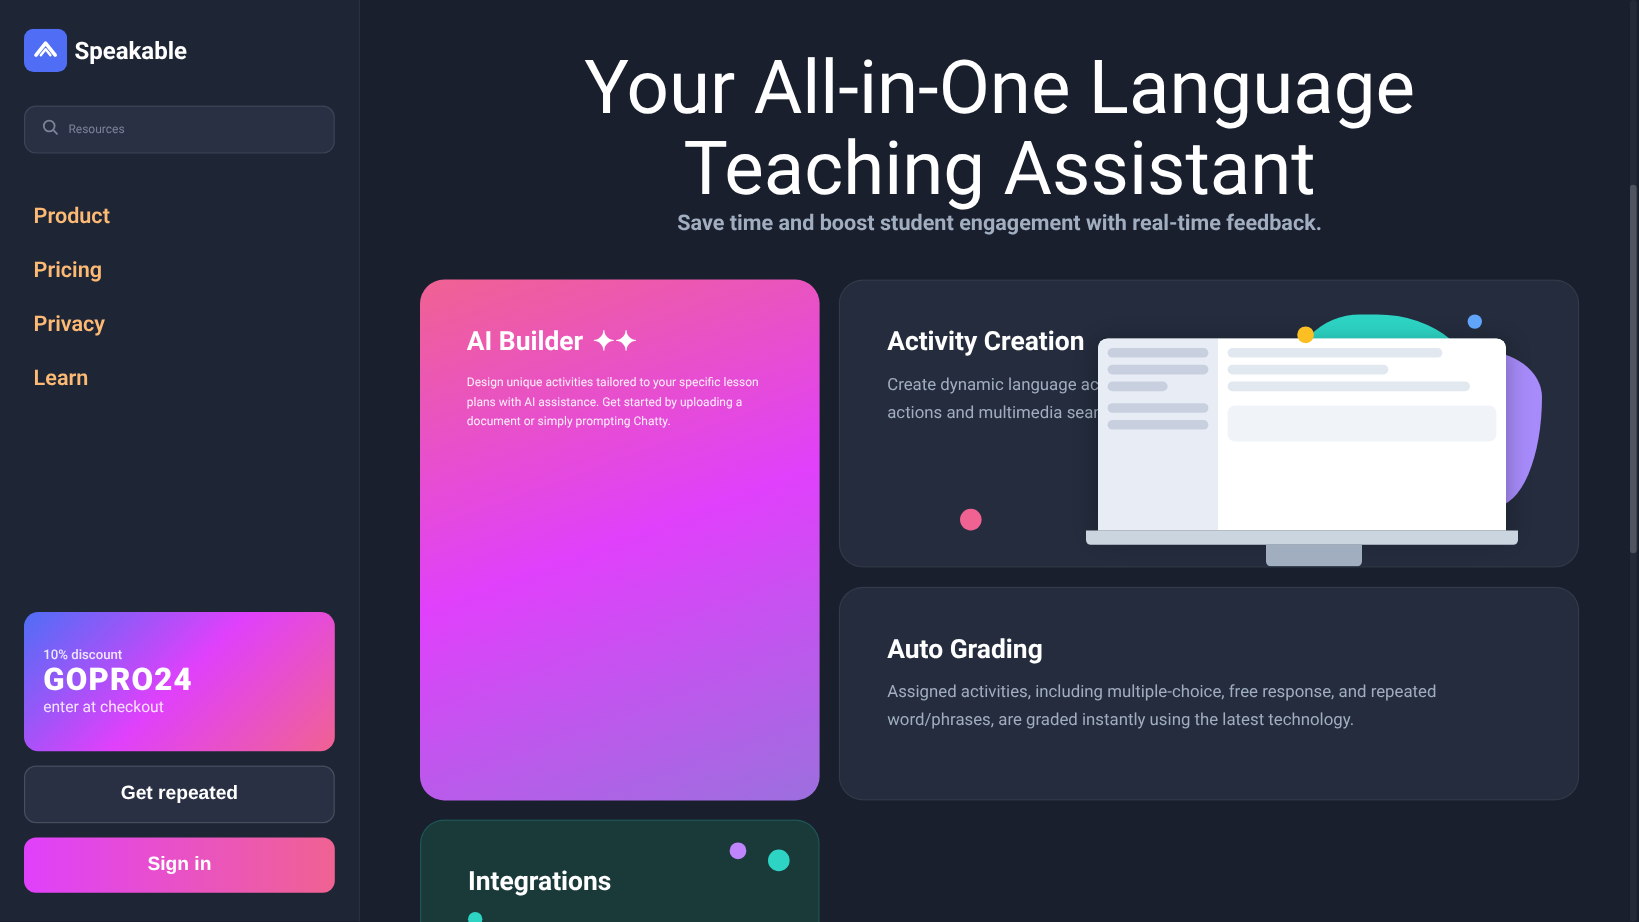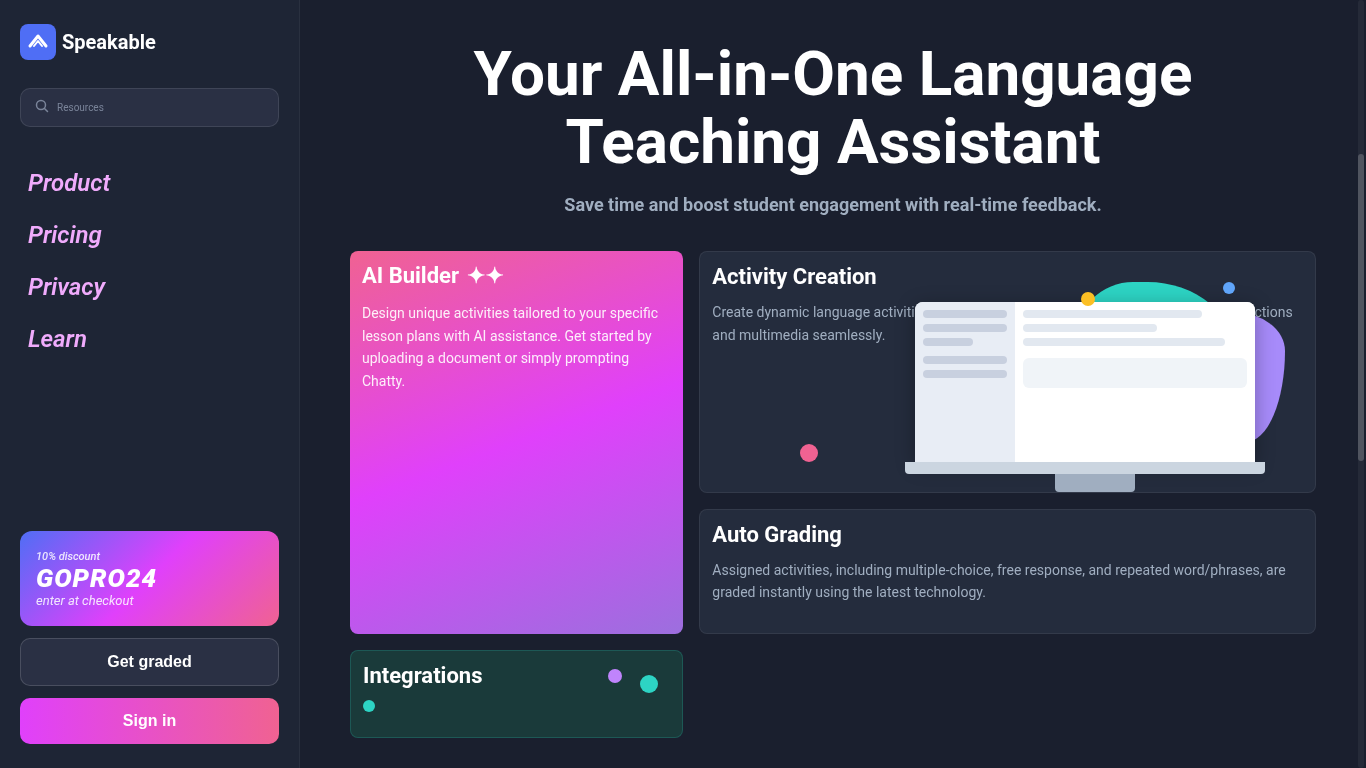--- a/index.html
+++ b/index.html
@@ -68,48 +68,46 @@
     }
 
     .nav-items {
       display: flex;
       flex-direction: column;
       gap: 4px;
       flex: 1;
     }
 
     .nav-item {
-      font-size: 24px;
+      font-size: 18px;
       font-weight: 600;
-      color: #f0abfc;
+      color: #fdba74;
       padding: 10px 8px;
       border-radius: 8px;
       cursor: pointer;
       transition: background 0.2s;
-      font-style: italic;
     }
 
     .sidebar-bottom {
       margin-top: auto;
       display: flex;
       flex-direction: column;
       gap: 12px;
     }
 
     .promo-banner {
       border-radius: 12px;
       overflow: hidden;
-      height: 95px;
+      height: 116px;
       background: linear-gradient(135deg, #4f6ef5 0%, #e040fb 50%, #f06292 100%);
       position: relative;
       display: flex;
       flex-direction: column;
       justify-content: center;
       padding: 12px 16px;
-      font-style: italic;
     }
 
     .promo-discount {
       font-size: 11px;
       color: rgba(255,255,255,0.85);
       font-weight: 500;
     }
 
     .promo-code {
       font-size: 26px;
@@ -158,44 +156,44 @@
       flex-direction: column;
     }
 
     .hero {
       text-align: center;
       margin-bottom: 36px;
     }
 
     .hero-title {
       font-size: 62px;
-      font-weight: 700;
+      font-weight: 400;
       line-height: 1.1;
       color: #ffffff;
-      margin-bottom: 18px;
+      margin-bottom: 0;
     }
 
     .hero-subtitle {
       font-size: 18px;
       color: #a0aec0;
       font-weight: 700;
     }
 
     
     .cards-grid {
       display: grid;
       grid-template-columns: 1fr 1.85fr;
       grid-template-rows: auto auto;
       gap: 16px;
       flex: 1;
     }
 
     .card {
-      border-radius: 8px;
-      padding: 12px;
+      border-radius: 20px;
+      padding: 39px;
       position: relative;
       overflow: hidden;
     }
 
     
     .card-ai-builder {
       background: linear-gradient(160deg, #f06292 0%, #e040fb 50%, #9c6fde 100%);
       grid-row: 1 / 3;
       display: flex;
       flex-direction: column;
@@ -209,21 +207,21 @@
       display: flex;
       align-items: center;
       gap: 8px;
     }
 
     .sparkle-icon {
       font-size: 22px;
     }
 
     .card-desc {
-      font-size: 14px;
+      font-size: 10px;
       color: rgba(255,255,255,0.9);
       line-height: 1.6;
     }
 
     
     .card-activity {
       background: #242c3d;
       border: 1px solid rgba(255,255,255,0.07);
     }
 
@@ -476,21 +474,21 @@
     <div class="nav-item">Privacy</div>
     <div class="nav-item">Learn</div>
   </nav>
 
   <div class="sidebar-bottom">
     <div class="promo-banner">
       <span class="promo-discount">10% discount</span>
       <span class="promo-code">GOPRO24</span>
       <span class="promo-sub">enter at checkout</span>
     </div>
-    <button class="btn-get-started">Get graded</button>
+    <button class="btn-get-started">Get repeated</button>
     <button class="btn-sign-in">Sign in</button>
   </div>
 
 </aside>
 
 <main class="main">
 
   <div class="hero">
     <h1 class="hero-title">
       <span>Your All-in-One Language</span><br>

